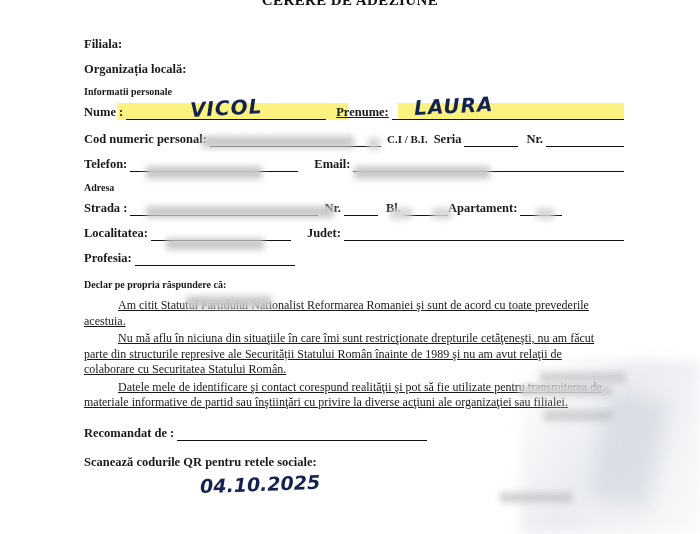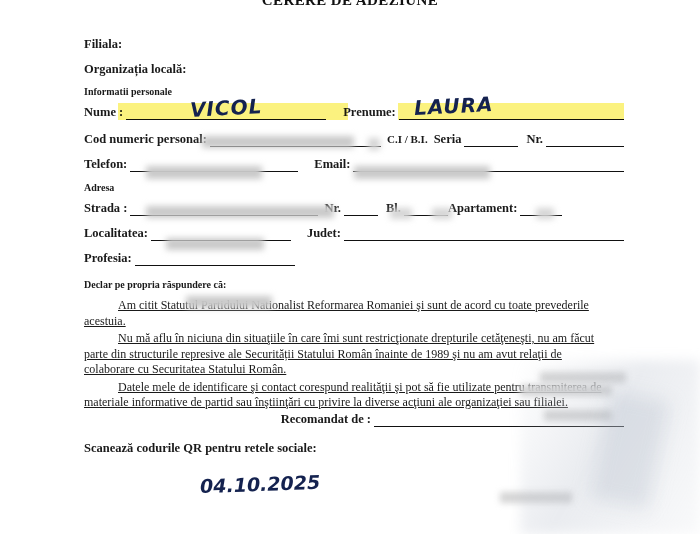--- a/index.html
+++ b/index.html
@@ -129,21 +129,21 @@
   }
   .para .indent { display: inline-block; width: 34px; }
   .declar {
     margin-top: 13px;
   }
   .block-para {
     margin-top: 8px;
     width: 520px;
     text-decoration: underline;
   }
-  .footer-row { margin-top: 0; justify-content: flex-end; }
+  .footer-row { margin-top: 14px; }
   .qr-line { margin-top: 13px; }
 </style>
 </head>
 <body>
 
 <div class="page">
 
   <div class="title">CERERE DE ADEZIUNE</div>
 
   <div class="doc">
@@ -154,21 +154,21 @@
 
     <div class="row">
       <span class="lbl">Organizația locală:</span>
     </div>
 
     <div class="sec-head">Informatii personale</div>
 
     <div class="row" style="margin-bottom:11px;justify-content:flex-end;">
       <span class="lbl">Nume :</span>
       <span class="line" style="max-width:200px;"></span>
-      <span class="lbl" style="margin-left:17px;">Prenume:</span>
+      <span class="lbl" style="margin-left:10px;text-decoration:underline;">Prenume:</span>
       <span class="line"></span>
     </div>
 
     <div class="row">
       <span class="lbl">Cod numeric personal:</span>
       <span class="line" style="max-width:176px;"></span>
       <span class="lbl-n" style="margin-left:6px;">C.I / B.I.</span>
       <span class="lbl" style="margin-left:6px;">Seria</span>
       <span class="line fixed" style="width:54px;"></span>
       <span class="lbl" style="margin-left:8px;">Nr.</span>

